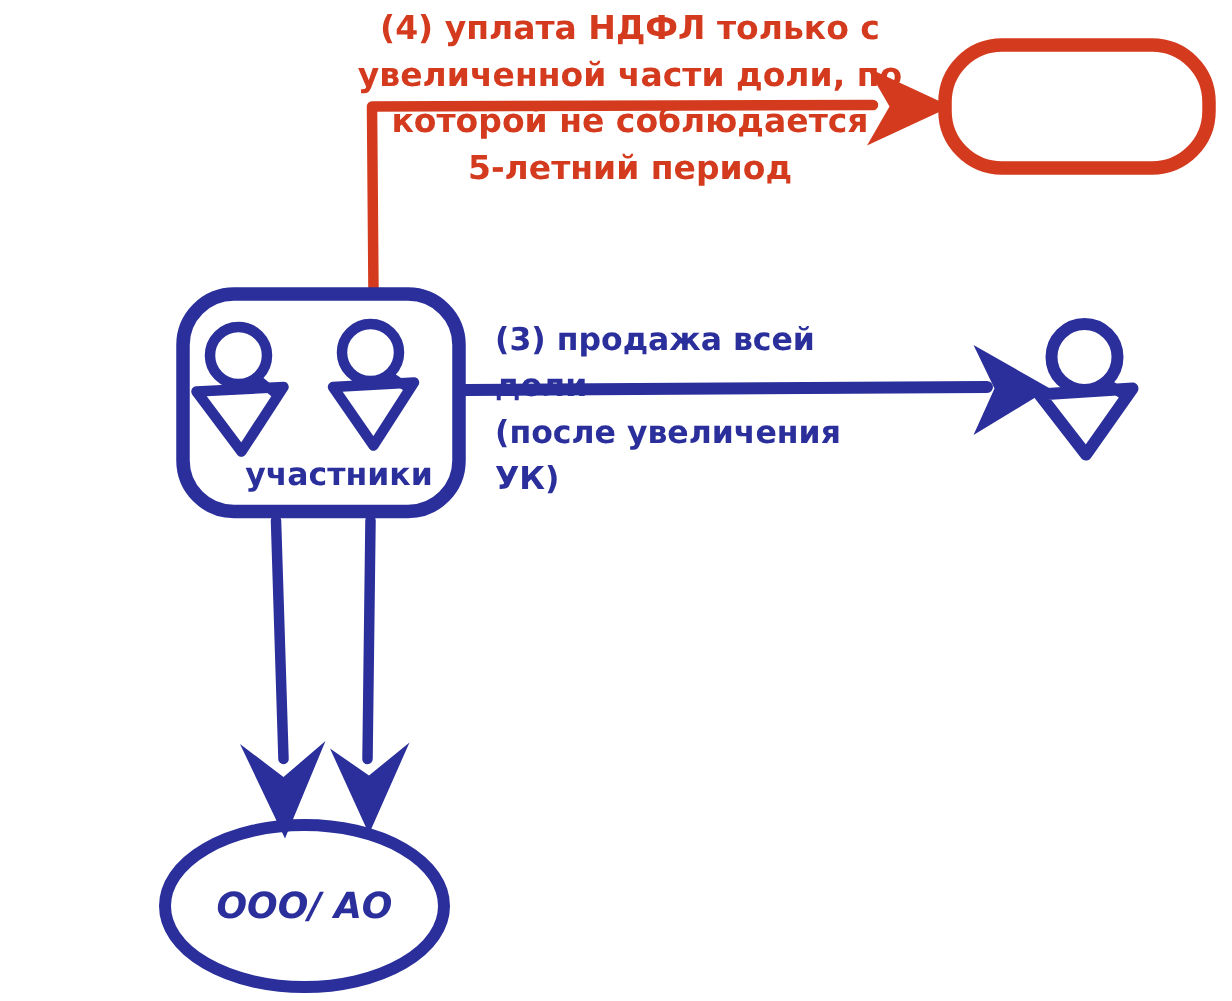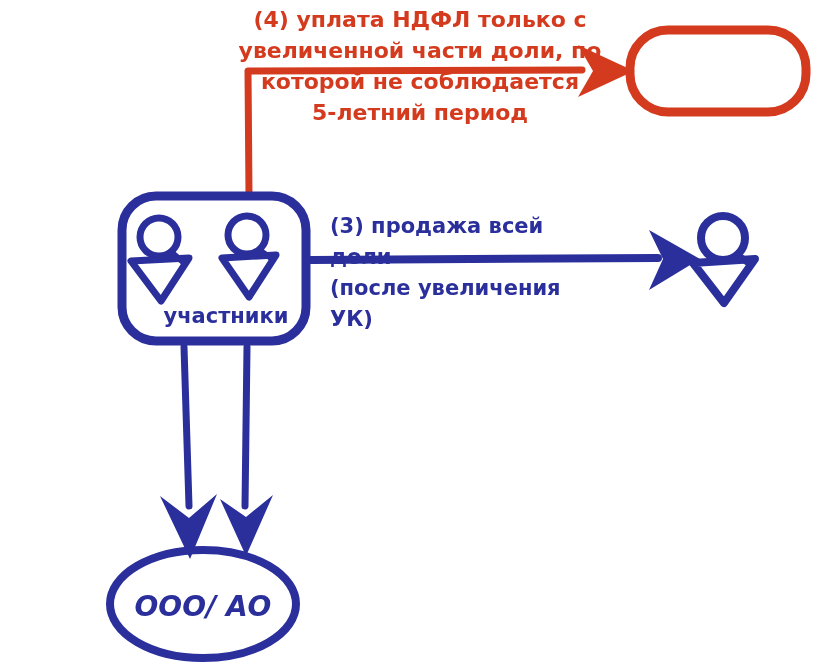--- a/index.html
+++ b/index.html
@@ -44,21 +44,21 @@
   .lbl-step1 {
     left: 0px; top: 406px; width: 172px;
     text-align: right; font-size: 21px; line-height: 37px;
   }
   .lbl-step2 {
     left: 262px; top: 376px; width: 300px;
     text-align: left; font-size: 21px; line-height: 30px;
   }
   .lbl-company {
     left: 110px; top: 590px; width: 186px;
-    text-align: center; font-size: 28px; font-style: italic;
+    text-align: center; font-size: 24px; font-style: italic;
   }
 
   .stroke-blue { stroke: var(--blue, #2a2f9b); fill: none; }
   .stroke-red  { stroke: var(--red,  #d43a1d); fill: none; }
   .fill-blue   { fill: var(--blue, #2a2f9b); stroke: none; }
   .fill-red    { fill: var(--red,  #d43a1d); stroke: none; }
 </style>
 </head>
 <body>
 

